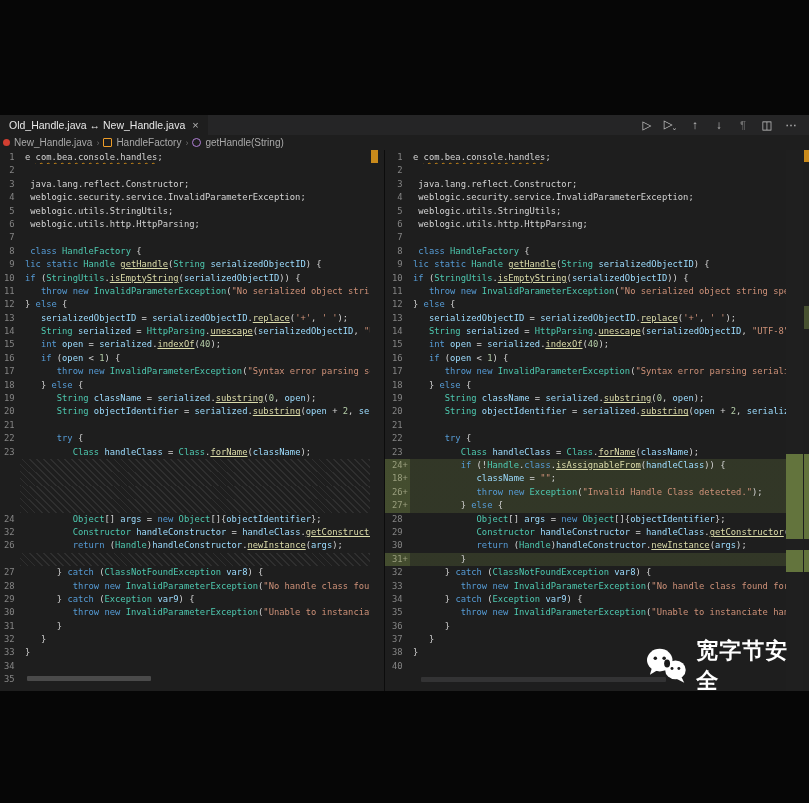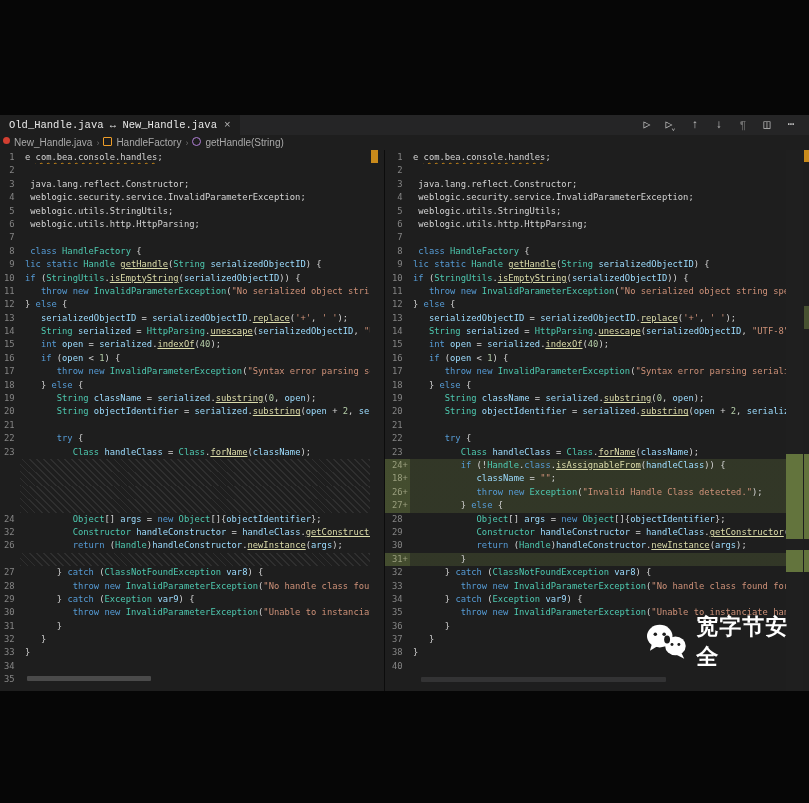--- a/index.html
+++ b/index.html
@@ -1,34 +1,34 @@
 <!DOCTYPE html>
 <html><head>
 <meta charset="utf-8">
 <style>
   html,body{margin:0;padding:0;background:#000;}
   body{width:809px;height:803px;overflow:hidden;font-family:"Liberation Sans",sans-serif;}
   .screen{position:relative;width:809px;height:803px;background:#060606;}
   .window{position:absolute;left:0;top:115px;width:809px;height:576px;background:#1e1e1e;}
 
   
-  .tabbar{position:absolute;left:0;top:0;width:809px;height:20px;background:#252526;display:flex;font-family:Liberation Mono, monospace;}
+  .tabbar{position:absolute;left:0;top:0;width:809px;height:20px;background:#252526;display:flex;}
   .tab{display:flex;align-items:center;gap:7px;padding:0 9px;background:#1e1e1e;color:#e7e7e7;
        font-size:10.5px;white-space:nowrap;}
   .tab .close{color:#b5b5b5;font-size:11px;line-height:1;}
   .toolbar{margin-left:auto;display:flex;align-items:center;gap:0;padding-right:6px;}
   .tbtn{width:24px;text-align:center;color:#c5c5c5;font-size:11.5px;line-height:20px;position:relative;}
   .tbtn .sub{font-size:7px;position:relative;top:2px;left:-1px;}
   .tbtn.dim{color:#6d6d6d;}
 
   
   .breadcrumb{position:absolute;left:0;top:20px;width:809px;height:15px;background:#1e1e1e;
               display:flex;align-items:center;gap:4px;padding-left:3px;font-size:10px;color:#a9a9a9;}
   .bc-sep{color:#6d6d6d;font-size:9px;}
-  .bc-item{display:flex;gap:4px;}
+  .bc-item{display:flex;align-items:center;gap:4px;}
   .ic{display:inline-block;width:7px;height:7px;flex:none;}
   .ic.java-file-icon{border-radius:50%;background:#d23f31;}
   .ic.class-icon{border:1.5px solid #ee9d28;border-radius:1px;background:transparent;}
   .ic.method-icon{border:1.5px solid #b180d7;border-radius:50%;background:transparent;}
 
   
   .editor{position:absolute;left:0;top:35px;width:809px;height:541px;background:#1e1e1e;overflow:hidden;}
   .pane{position:absolute;top:0;bottom:0;overflow:hidden;}
   .pane.left{left:0;width:383px;}
   .pane.right{left:384px;width:425px;border-left:1px solid #0c0c0c;}
@@ -54,21 +54,21 @@
   .minimap{position:absolute;right:7px;top:0;bottom:0;width:17px;background:#1f1f1f;}
   .ruler-right{position:absolute;right:0;top:0;bottom:0;width:7px;background:#1e1e1e;}
   .mark{position:absolute;}
   .mark.warn{background:#c98a1b;}
   .mark.ins{background:rgba(155,185,85,0.55);}
 
   .hscroll{position:absolute;height:5px;background:#4a4a4a;border-radius:1px;}
   .hscroll.faint{background:#333334;}
 
   
-  .watermark{position:absolute;left:646px;top:612px;display:flex;align-items:center;gap:9px;color:#fff;}
+  .watermark{position:absolute;left:646px;top:636px;display:flex;align-items:center;gap:9px;color:#fff;}
   .wm-text{font-size:22px;font-weight:bold;letter-spacing:1px;font-family:"DejaVu Sans",sans-serif;}
 </style>
 </head>
 <body>
 
 <div class="screen">
   <div class="window">
 
     <div class="tabbar">
       <div class="tab">

